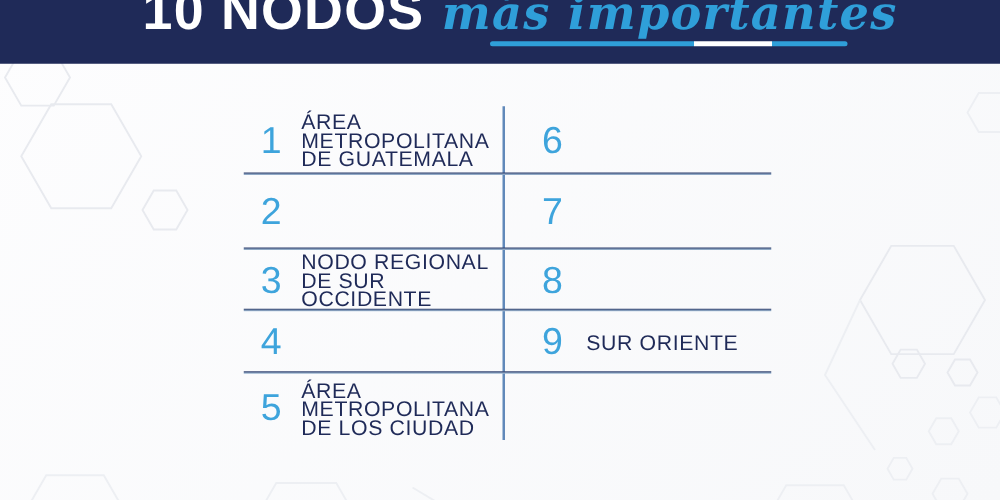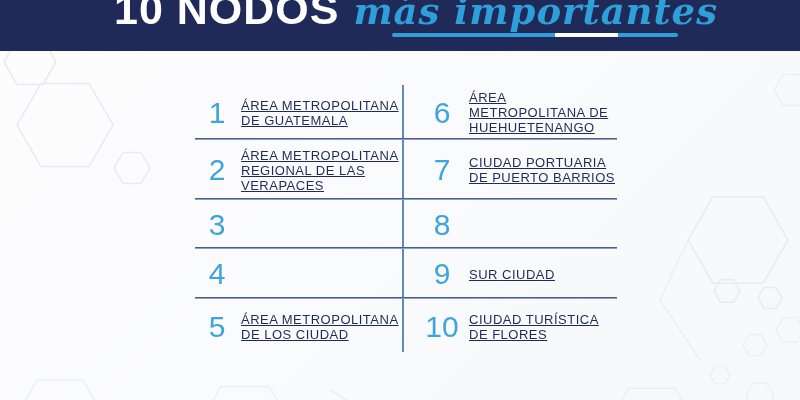--- a/index.html
+++ b/index.html
@@ -69,22 +69,22 @@
   .cell.left{flex:0 0 208px;padding-left:6px;}
   .cell.right{flex:0 0 214px;padding-left:20px;}
   .num{
     flex:0 0 auto;text-align:center;
     font-size:30px;font-weight:400;color:var(--number-blue);line-height:1;
   }
   .cell.left .num{width:32px;}
   .cell.right .num{width:38px;}
   .label{
     margin-left:8px;max-width:158px;
-    font-size:13px;line-height:15px;letter-spacing:0.5px;
-    color:var(--text-navy);font-weight:400;text-decoration:underline;
+    font-size:17px;line-height:15px;letter-spacing:0.5px;
+    color:var(--text-navy);font-weight:400;
   }
 </style>
 </head>
 <body>
 
 <div class="page">
 
   <svg class="bg-hex" width="800" height="400" viewBox="0 0 800 400" fill="none">
     <g stroke="#E8EAEF" stroke-width="1.5" fill="none">
       <polygon points="113,125 89,166.6 41,166.6 17,125 41,83.4 89,83.4"></polygon>
@@ -119,59 +119,53 @@
   <main class="nodes-table">
     <div class="vline"></div>
 
     <div class="row r1 lined">
       <div class="cell left">
         <span class="num">1</span>
         <span class="label">ÁREA METROPOLITANA DE GUATEMALA</span>
       </div>
       <div class="cell right">
         <span class="num">6</span>
-        <span class="label">ÁREA METROPOLITANA DE HUEHUETENANGO</span>
       </div>
     </div>
 
     <div class="row r2 lined">
       <div class="cell left">
         <span class="num">2</span>
-        <span class="label">ÁREA METROPOLITANA REGIONAL DE LAS VERAPACES</span>
       </div>
       <div class="cell right">
         <span class="num">7</span>
-        <span class="label">CIUDAD PORTUARIA DE PUERTO BARRIOS</span>
       </div>
     </div>
 
     <div class="row r3 lined">
       <div class="cell left">
         <span class="num">3</span>
+        <span class="label">NODO REGIONAL DE SUR OCCIDENTE</span>
       </div>
       <div class="cell right">
         <span class="num">8</span>
       </div>
     </div>
 
     <div class="row r4 lined">
       <div class="cell left">
         <span class="num">4</span>
       </div>
       <div class="cell right">
         <span class="num">9</span>
-        <span class="label">SUR CIUDAD</span>
+        <span class="label">SUR ORIENTE</span>
       </div>
     </div>
 
     <div class="row r5">
       <div class="cell left">
         <span class="num">5</span>
         <span class="label">ÁREA METROPOLITANA DE LOS CIUDAD</span>
       </div>
-      <div class="cell right">
-        <span class="num">10</span>
-        <span class="label">CIUDAD TURÍSTICA DE FLORES</span>
-      </div>
     </div>
   </main>
 
 </div>
 
 </body></html>

